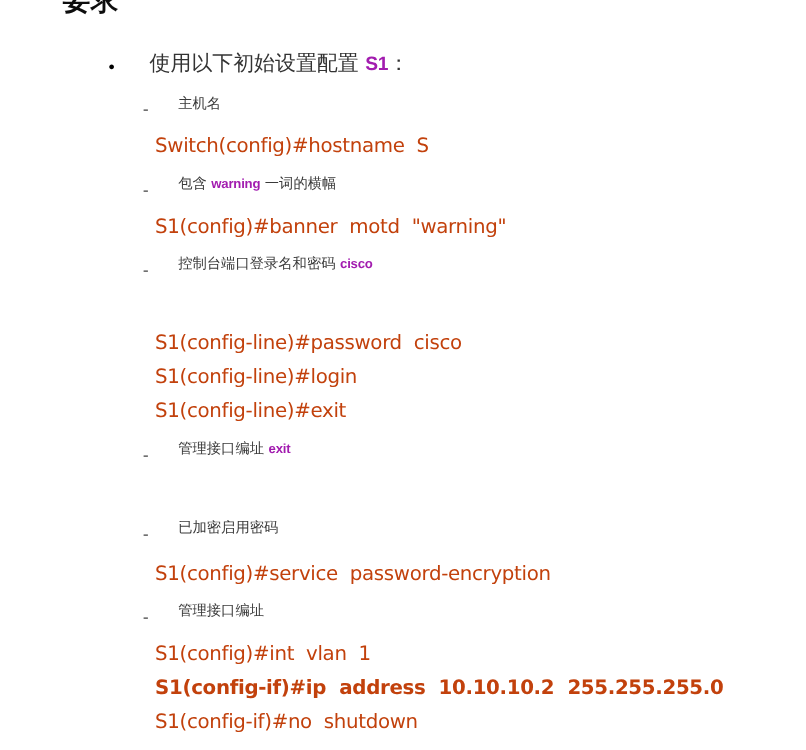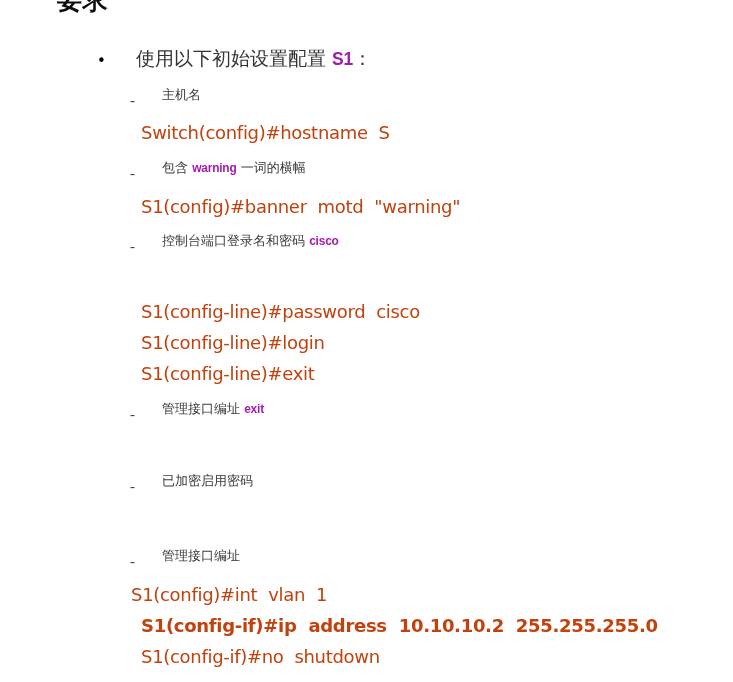--- a/index.html
+++ b/index.html
@@ -114,21 +114,22 @@
   <div class="cli" style="left:141px; top:334px;">S1(config-line)#login</div>
   <div class="cli" style="left:141px; top:365px;">S1(config-line)#exit</div>
 
   <span class="dash-marker" style="left:130px; top:407px;">-</span>
   <span class="cn-text" style="left:162px; top:402px;"><span>管理接口编址 </span><span class="kw">exit</span><span></span></span>
 
 
   <span class="dash-marker" style="left:130px; top:479px;">-</span>
   <span class="cn-text" style="left:162px; top:474px;"><span>已加密启用密码</span><span class="kw"></span><span></span></span>
 
+  <div class="cli" style="left:141px; top:513px;">S1(config)#service  password-encryption</div>
 
   <span class="dash-marker" style="left:130px; top:554px;">-</span>
   <span class="cn-text" style="left:162px; top:549px;text-align:center;"><span>管理接口编址</span><span class="kw"></span><span></span></span>
 
-  <div class="cli" style="left:131px; top:586px;">S1(config)#int  vlan  1</div>
+  <div class="cli" style="left:141px; top:586px;">S1(config)#int  vlan  1</div>
   <div class="cli" style="left:141px; top:617px;font-weight:bold;">S1(config-if)#ip  address  10.10.10.2  255.255.255.0</div>
   <div class="cli" style="left:141px; top:648px;">S1(config-if)#no  shutdown</div>
 
 </div>
 
 </body></html>

